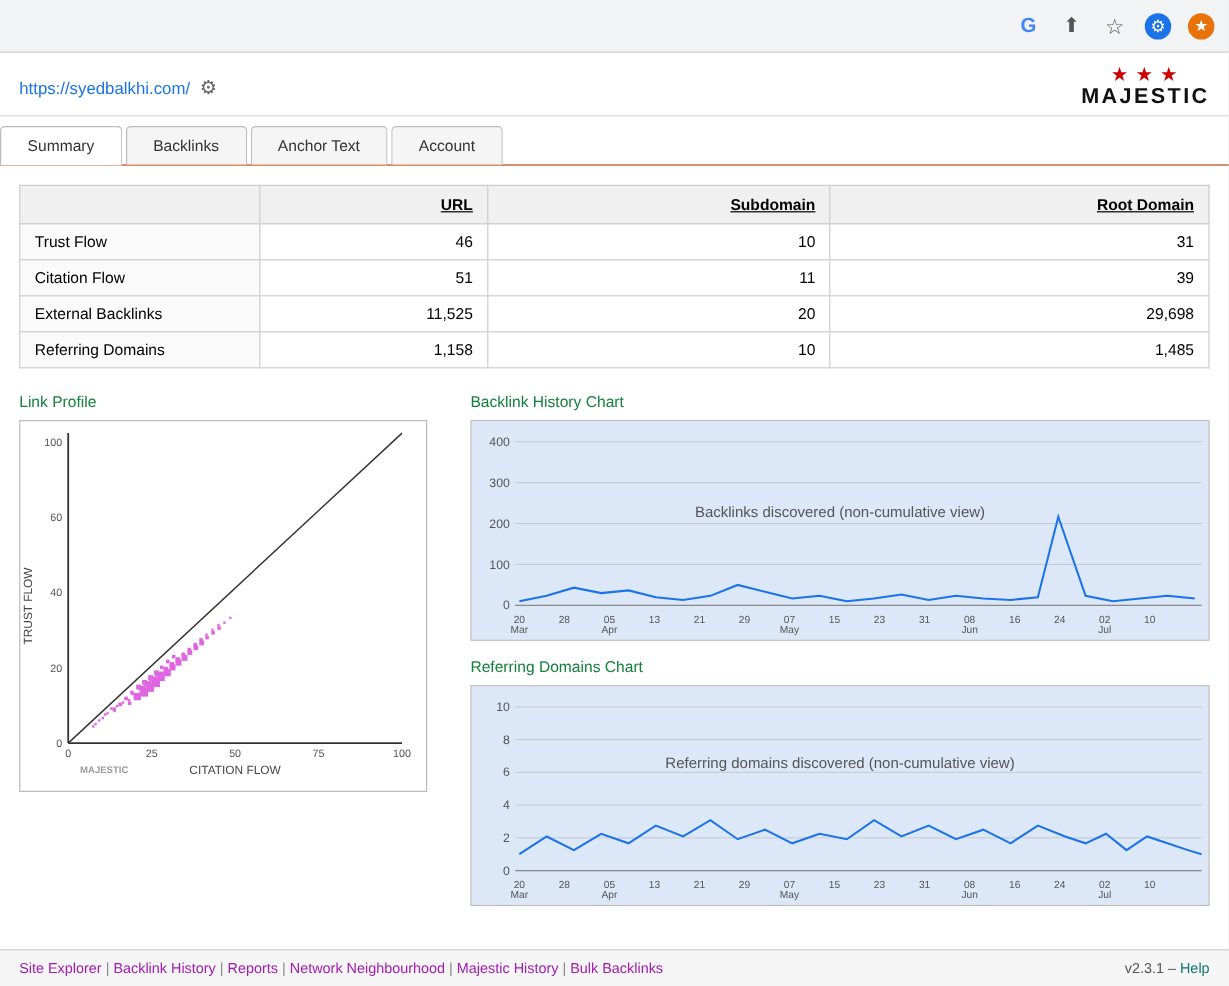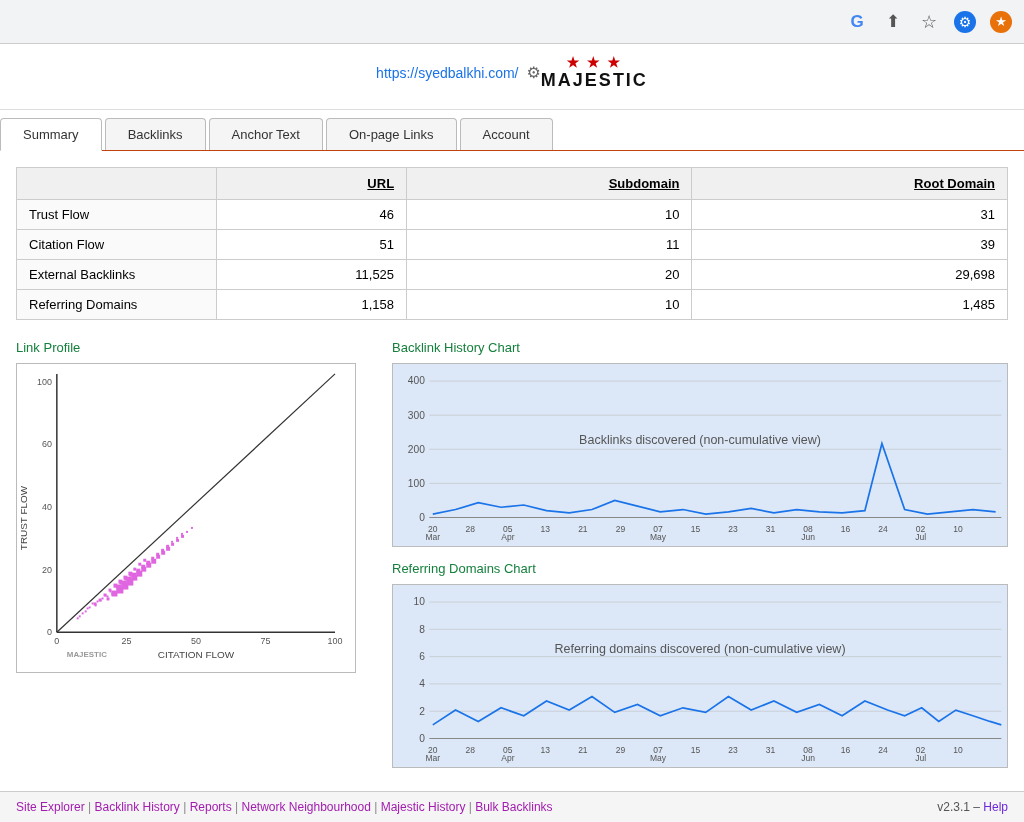--- a/index.html
+++ b/index.html
@@ -60,23 +60,23 @@
       margin: 0;
       width: 1024px;
       height: 778px;
       display: flex;
       flex-direction: column;
     }
 
     
     .top-bar {
       display: flex;
-      justify-content: center;
-      align-items: center;
-      padding: 10px 16px 18px 16px;
+      justify-content: space-between;
+      align-items: center;
+      padding: 10px 16px 5px 16px;
       border-bottom: 1px solid #ddd;
     }
     .url-section {
       display: flex;
       align-items: center;
       gap: 8px;
     }
     .url-link {
       color: #1a73e8;
       font-size: 14px;
@@ -225,21 +225,21 @@
       text-decoration: none;
     }
     .footer-links span {
       color: #888;
     }
     .footer-version {
       color: #555;
       font-size: 12px;
     }
     .footer-version a {
-      color: #6d28d9;
+      color: #0f766e;
       text-decoration: none;
     }
   </style>
 </head>
 <body>
 
 <div class="browser-chrome">
   <div class="browser-icon" style="font-weight:bold;color:#4285f4;font-size:17px;">G</div>
   <div class="browser-icon" style="font-size:17px;color:#555;">⬆</div>
   <div class="browser-icon" style="font-size:18px;color:#555;">☆</div>
@@ -257,21 +257,20 @@
     <div class="majestic-logo">
       <div class="majestic-stars">★ ★ ★</div>
       <div>MAJESTIC</div>
     </div>
   </div>
 
   <div class="tabs-bar">
     <div class="tab active">Summary</div>
     <div class="tab">Backlinks</div>
     <div class="tab">Anchor Text</div>
-    <div class="tab">On-page Links</div>
     <div class="tab">Account</div>
   </div>
 
   <div class="main-content">
 
     <table class="summary-table">
       <thead>
         <tr>
           <th></th>
           <th>URL</th>

